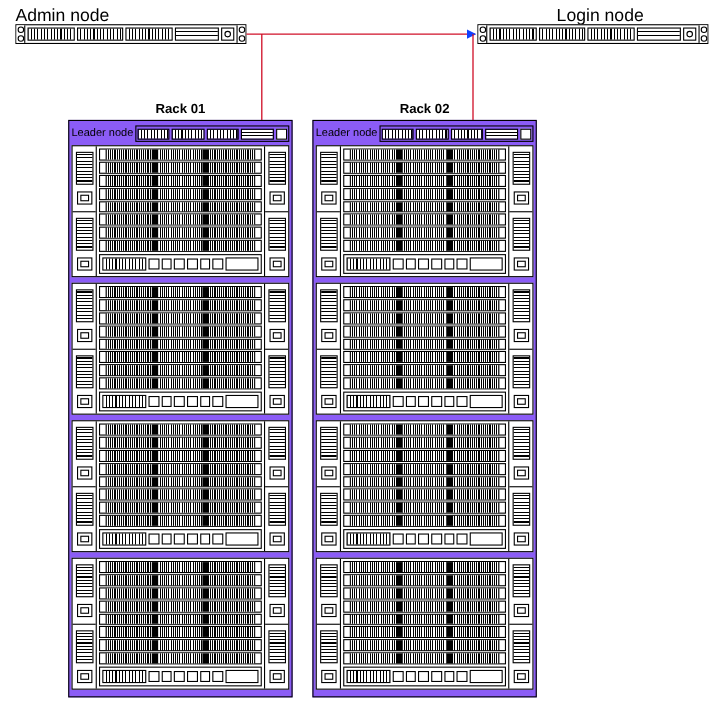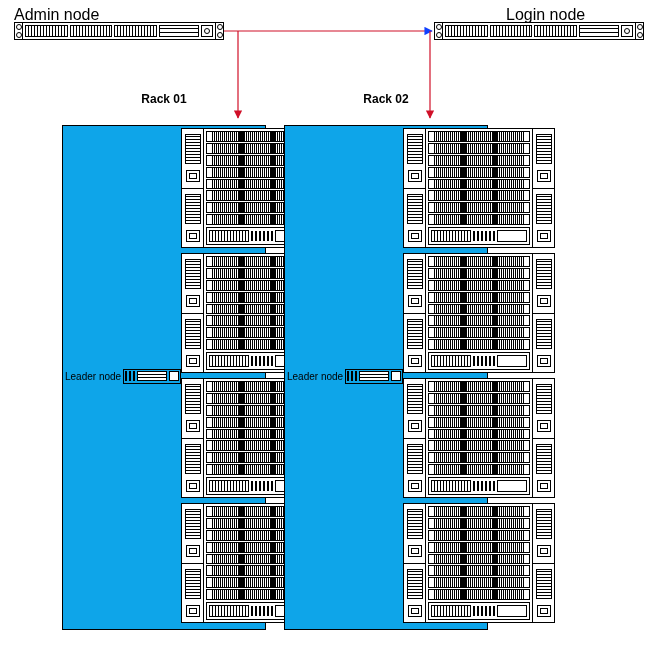--- a/index.html
+++ b/index.html
@@ -40,26 +40,26 @@
   .server-1u .bay { flex:1; height:12px; border:1px solid #000; background:
     repeating-linear-gradient(90deg,#fff,#fff 2px,#000 2px,#000 3px);
   }
   .server-1u .panel { width:40px; height:12px; border:1px solid #000;
     background: repeating-linear-gradient(0deg,#fff,#fff 3px,#000 3px,#000 4px);
   }
   .server-1u .slot { width:12px; height:12px; border:1px solid #000; background:#fff; position:relative;}
   .server-1u .slot::before{content:"";position:absolute;inset:2px;border:1px solid #000;border-radius:50%;}
 
   .rack-wrap { position:absolute; }
-  .rack-title { text-align:center; font-weight:bold; font-size:12px; margin-bottom:19px; }
+  .rack-title { text-align:center; font-weight:bold; font-size:12px; margin-bottom:3px; }
   .rack {
     width: 204px;
     border: 1px solid #000;
-    background:#0ea5e9;
-    display:flex; flex-direction:row;
+    background:#8b5cf6;
+    display:flex; flex-direction:column;
     padding:2px 2px 4px 2px;
   }
   .leader-row { display:flex; align-items:center; gap:2px; margin:2px 0 3px 0;}
   .leader-label { font-size:10px; white-space:nowrap; }
   .leader-node {
     flex:1; height:15px; border:1px solid #000; display:flex; gap:2px; padding:1px; align-items:center;
   }
   .leader-node .b { flex:1; height:10px; border:1px solid #000;
     background:repeating-linear-gradient(90deg,#fff,#fff 2px,#000 2px,#000 3px);}
   .leader-node .p { width:30px; height:10px; border:1px solid #000;

